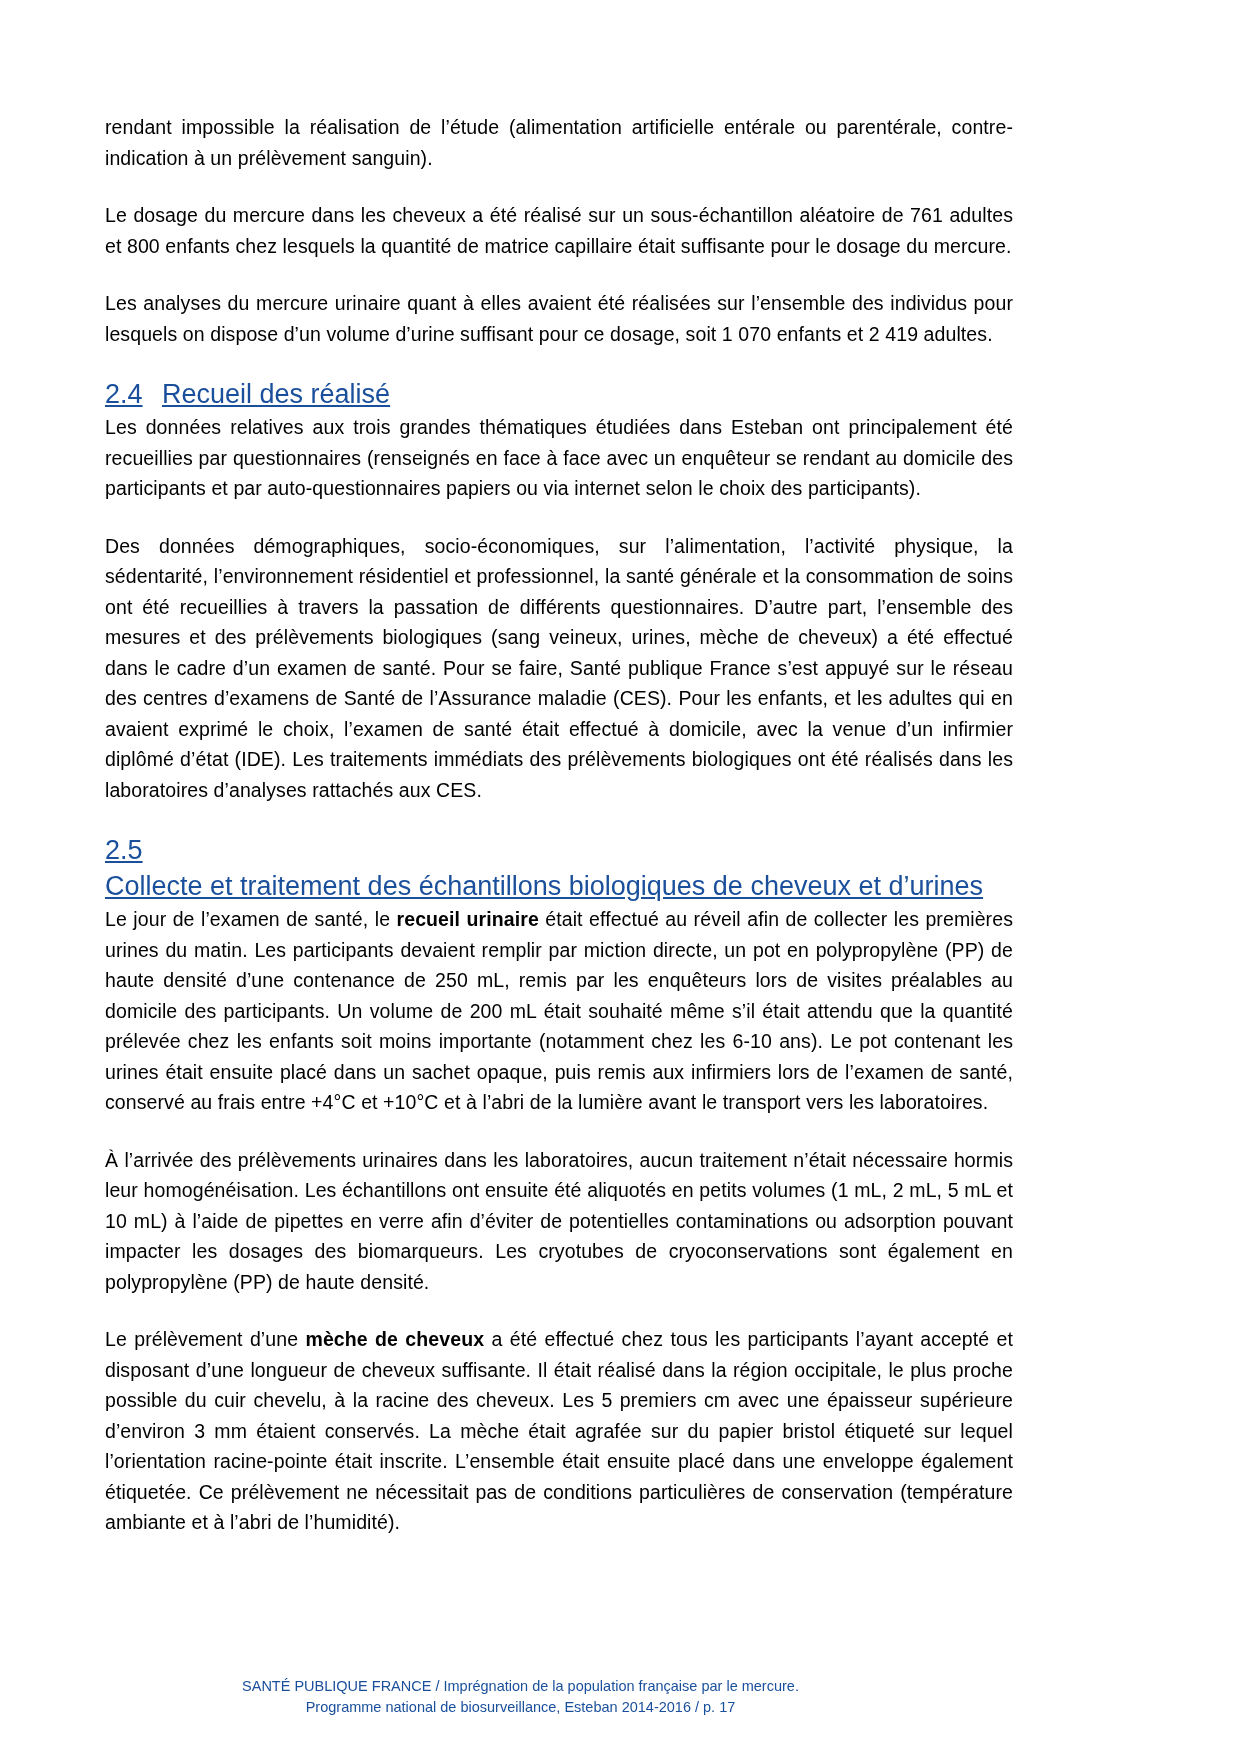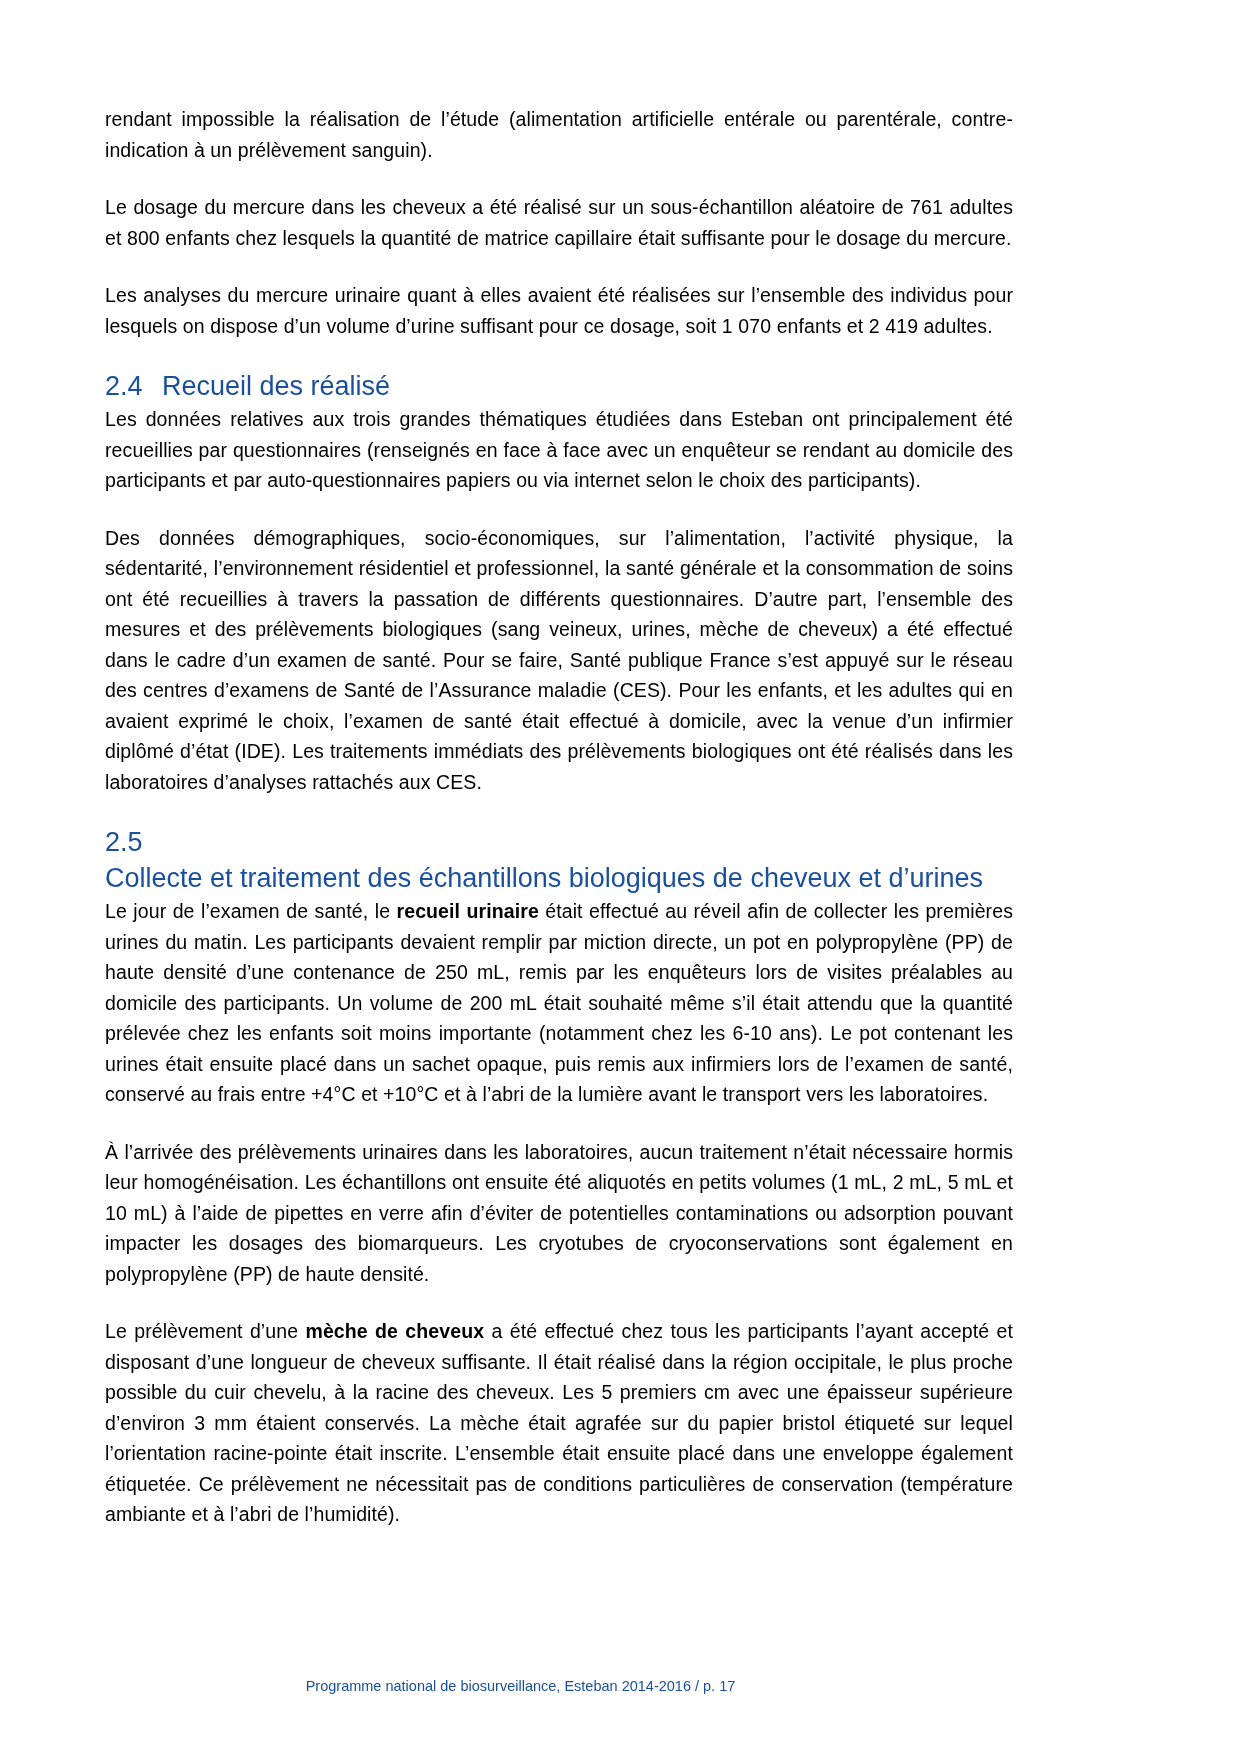--- a/index.html
+++ b/index.html
@@ -18,21 +18,21 @@
   .page {
     position: absolute;
     left: 0; top: 0;
     width: 1241px;
     height: 1754px;
     background: #ffffff;
   }
   .content {
     position: absolute;
     left: 105px;
-    top: 104px;
+    top: 112px;
     width: 908px;
   }
   p.body-text {
     margin: 0 0 27px 0;
     font-size: 19.5px;
     line-height: 30.5px;
     text-align: justify;
     text-justify: inter-word;
     color: #000000;
     letter-spacing: 0.005em;
@@ -44,20 +44,21 @@
 
   h2.section-heading {
     margin: 0;
     padding: 0;
     color: #1a4f9c;
     font-size: 27px;
     font-weight: normal;
     line-height: 36px;
     display: flex;
     align-items: flex-start;
+    text-decoration: underline;
   }
   h2.section-heading .num {
     flex: 0 0 auto;
     width: 57px;
   }
   h2.section-heading .ttl {
     flex: 1 1 auto;
   }
   .h-24 { margin-top: 10px; margin-bottom: 28px; }
   .h-25 { margin-top: 14px; margin-bottom: 30px; flex-direction: column; }
@@ -107,16 +108,17 @@
 
     <p class="body-text"><span>Le jour de l’examen de santé, le </span><b>recueil urinaire</b><span> était effectué au réveil afin de collecter les premières urines du matin. Les participants devaient remplir par miction directe, un pot en polypropylène (PP) de haute densité d’une contenance de 250 mL, remis par les enquêteurs lors de visites préalables au domicile des participants. Un volume de 200 mL était souhaité même s’il était attendu que la quantité prélevée chez les enfants soit moins importante (notamment chez les 6-10 ans). Le pot contenant les urines était ensuite placé dans un sachet opaque, puis remis aux infirmiers lors de l’examen de santé, conservé au frais entre +4°C et +10°C et à l’abri de la lumière avant le transport vers les laboratoires.</span></p>
 
     <p class="body-text">À l’arrivée des prélèvements urinaires dans les laboratoires, aucun traitement n’était nécessaire hormis leur homogénéisation. Les échantillons ont ensuite été aliquotés en petits volumes (1 mL, 2 mL, 5 mL et 10 mL) à l’aide de pipettes en verre afin d’éviter de potentielles contaminations ou adsorption pouvant impacter les dosages des biomarqueurs. Les cryotubes de cryoconservations sont également en polypropylène (PP) de haute densité.</p>
 
     <p class="body-text"><span>Le prélèvement d’une </span><b>mèche de cheveux</b><span> a été effectué chez tous les participants l’ayant accepté et disposant d’une longueur de cheveux suffisante. Il était réalisé dans la région occipitale, le plus proche possible du cuir chevelu, à la racine des cheveux. Les 5 premiers cm avec une épaisseur supérieure d’environ 3 mm étaient conservés. La mèche était agrafée sur du papier bristol étiqueté sur lequel l’orientation racine-pointe était inscrite. L’ensemble était ensuite placé dans une enveloppe également étiquetée. Ce prélèvement ne nécessitait pas de conditions particulières de conservation (température ambiante et à l’abri de l’humidité).</span></p>
 
   </div>
 
   <div class="footer">
+    <span class="line">SANTÉ PUBLIQUE FRANCE / Imprégnation de la population française par le mercure.</span>
     <span class="line">Programme national de biosurveillance, Esteban 2014-2016 / p. 17</span>
   </div>
 
 </div>
 
 </body></html>

